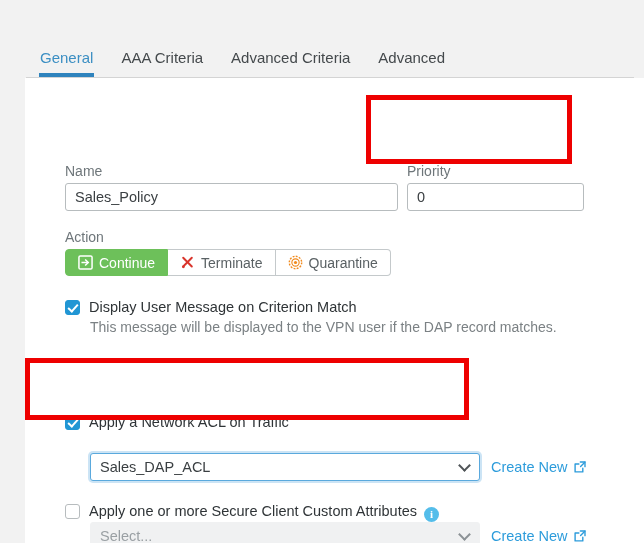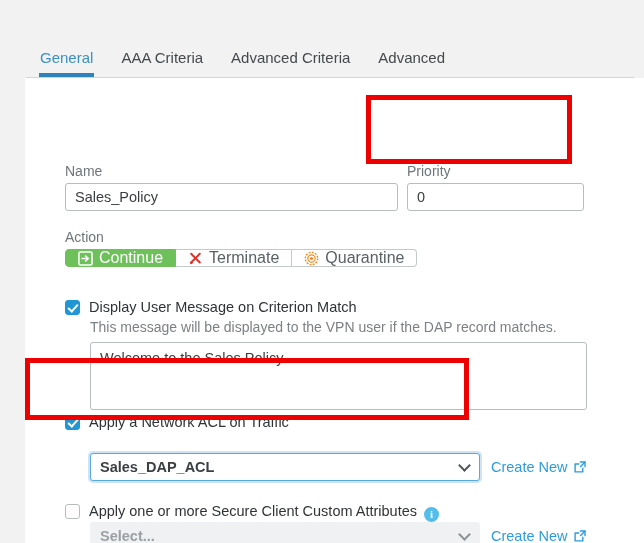--- a/index.html
+++ b/index.html
@@ -98,23 +98,23 @@
     position: absolute;
     left: 40px; top: 171px;
     height: 27px;
     display: flex;
     border-radius: 4px;
   }
   .seg {
     display: flex;
     align-items: center;
     gap: 6px;
-    height: 18px;
+    height: 27px;
     padding: 0 12px;
-    font-size: 16px;
+    font-size: 14px;
     color: #5a6164;
     background: #ffffff;
     border: 1px solid #c4c9cb;
     border-left: none;
     cursor: pointer;
     white-space: nowrap;
   }
   .seg:first-child {
     border-left: 1px solid #c4c9cb;
     border-top-left-radius: 4px;
@@ -191,21 +191,20 @@
   .sel-wrap { position: absolute; }
   .sel {
     position: relative;
     height: 28px;
     border-radius: 3px;
     display: flex;
     align-items: center;
     padding: 0 9px;
     font-size: 14.5px;
     cursor: pointer;
-    font-weight: bold;
   }
   .sel.enabled {
     background: #ffffff;
     border: 1px solid #5aa9dd;
     box-shadow: 0 0 0 2px rgba(120,185,230,0.38);
     color: #3a3f42;
   }
   .sel.disabled {
     background: #f0f1f2;
     border: 1px solid #f0f1f2;
@@ -324,21 +323,20 @@
         </span>
         <span>Quarantine</span>
       </div>
     </div>
 
     <div class="cbrow" id="cb-msg">
       <span class="cbox checked"></span>
       <span class="cblabel">Display User Message on Criterion Match</span>
     </div>
     <div class="helptext" id="help-msg">This message will be displayed to the VPN user if the DAP record matches.</div>
-    <textarea class="ta" style="">Welcome to the Sales Policy.</textarea>
 
     <div class="cbrow" id="cb-acl">
       <span class="cbox checked"></span>
       <span class="cblabel">Apply a Network ACL on Traffic</span>
     </div>
     <div class="sel-wrap" id="sel-acl-wrap">
       <div class="sel enabled">
         <span>Sales_DAP_ACL</span>
         <span class="caret"></span>
       </div>

